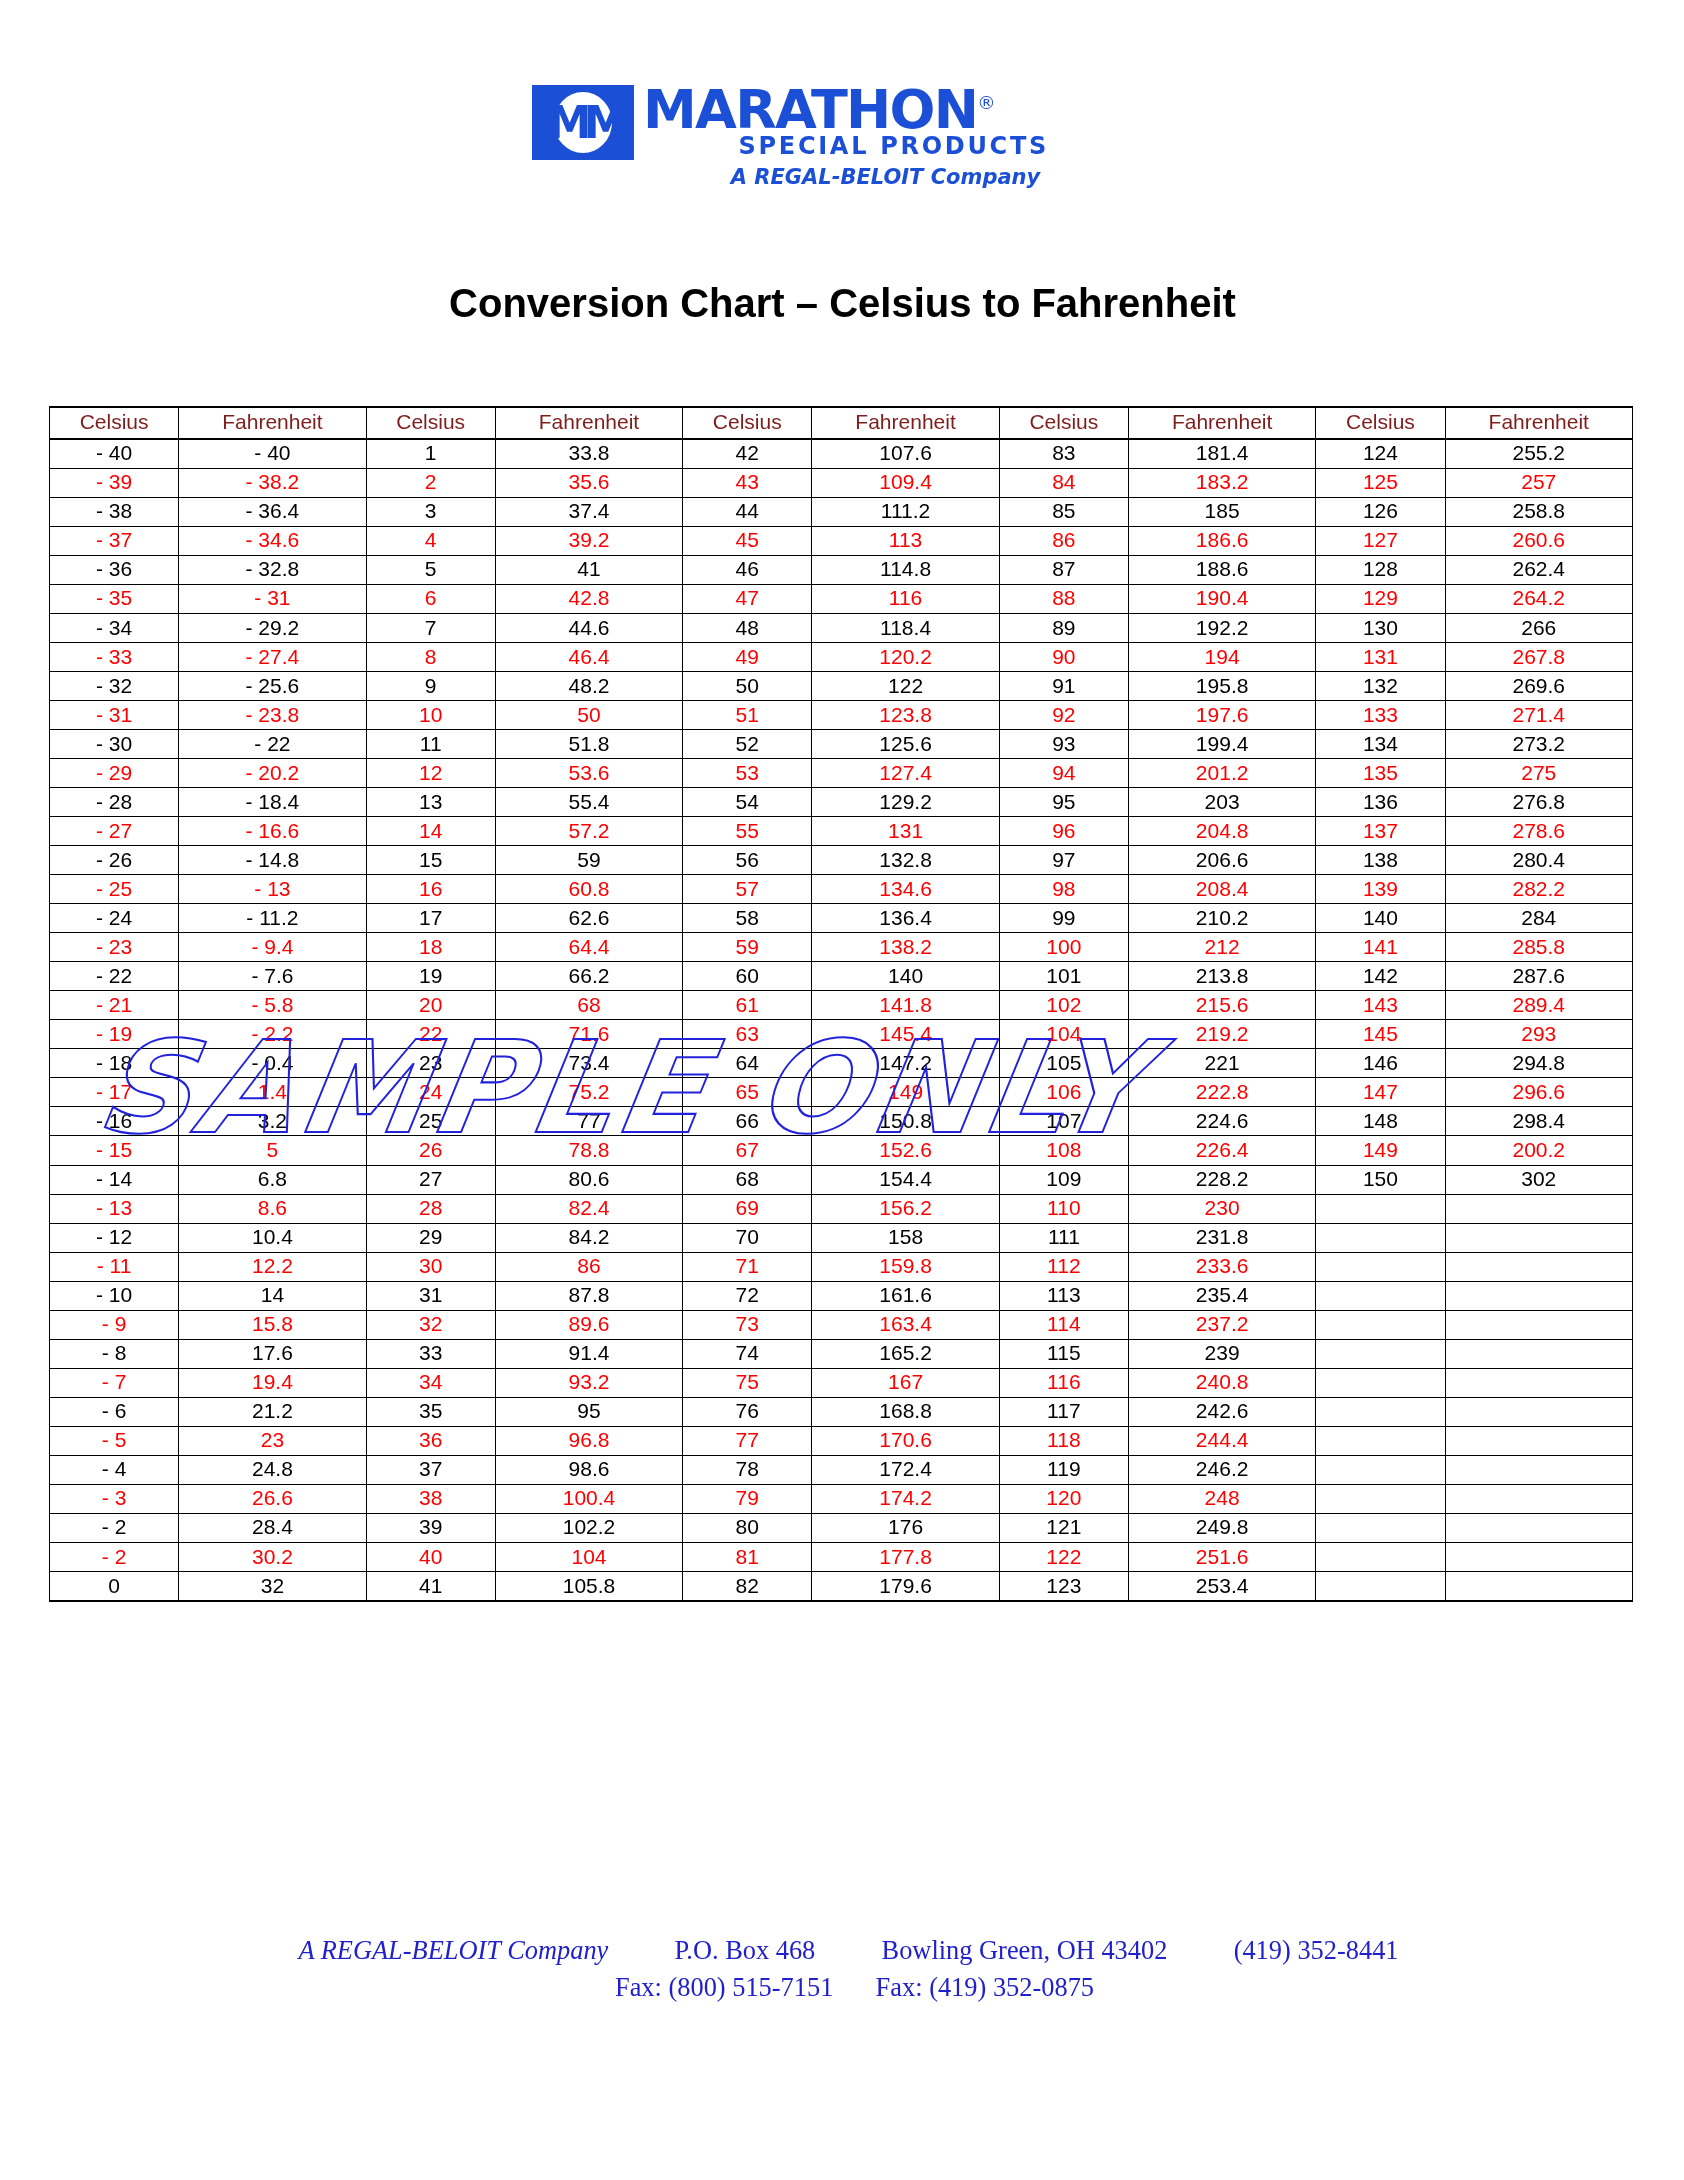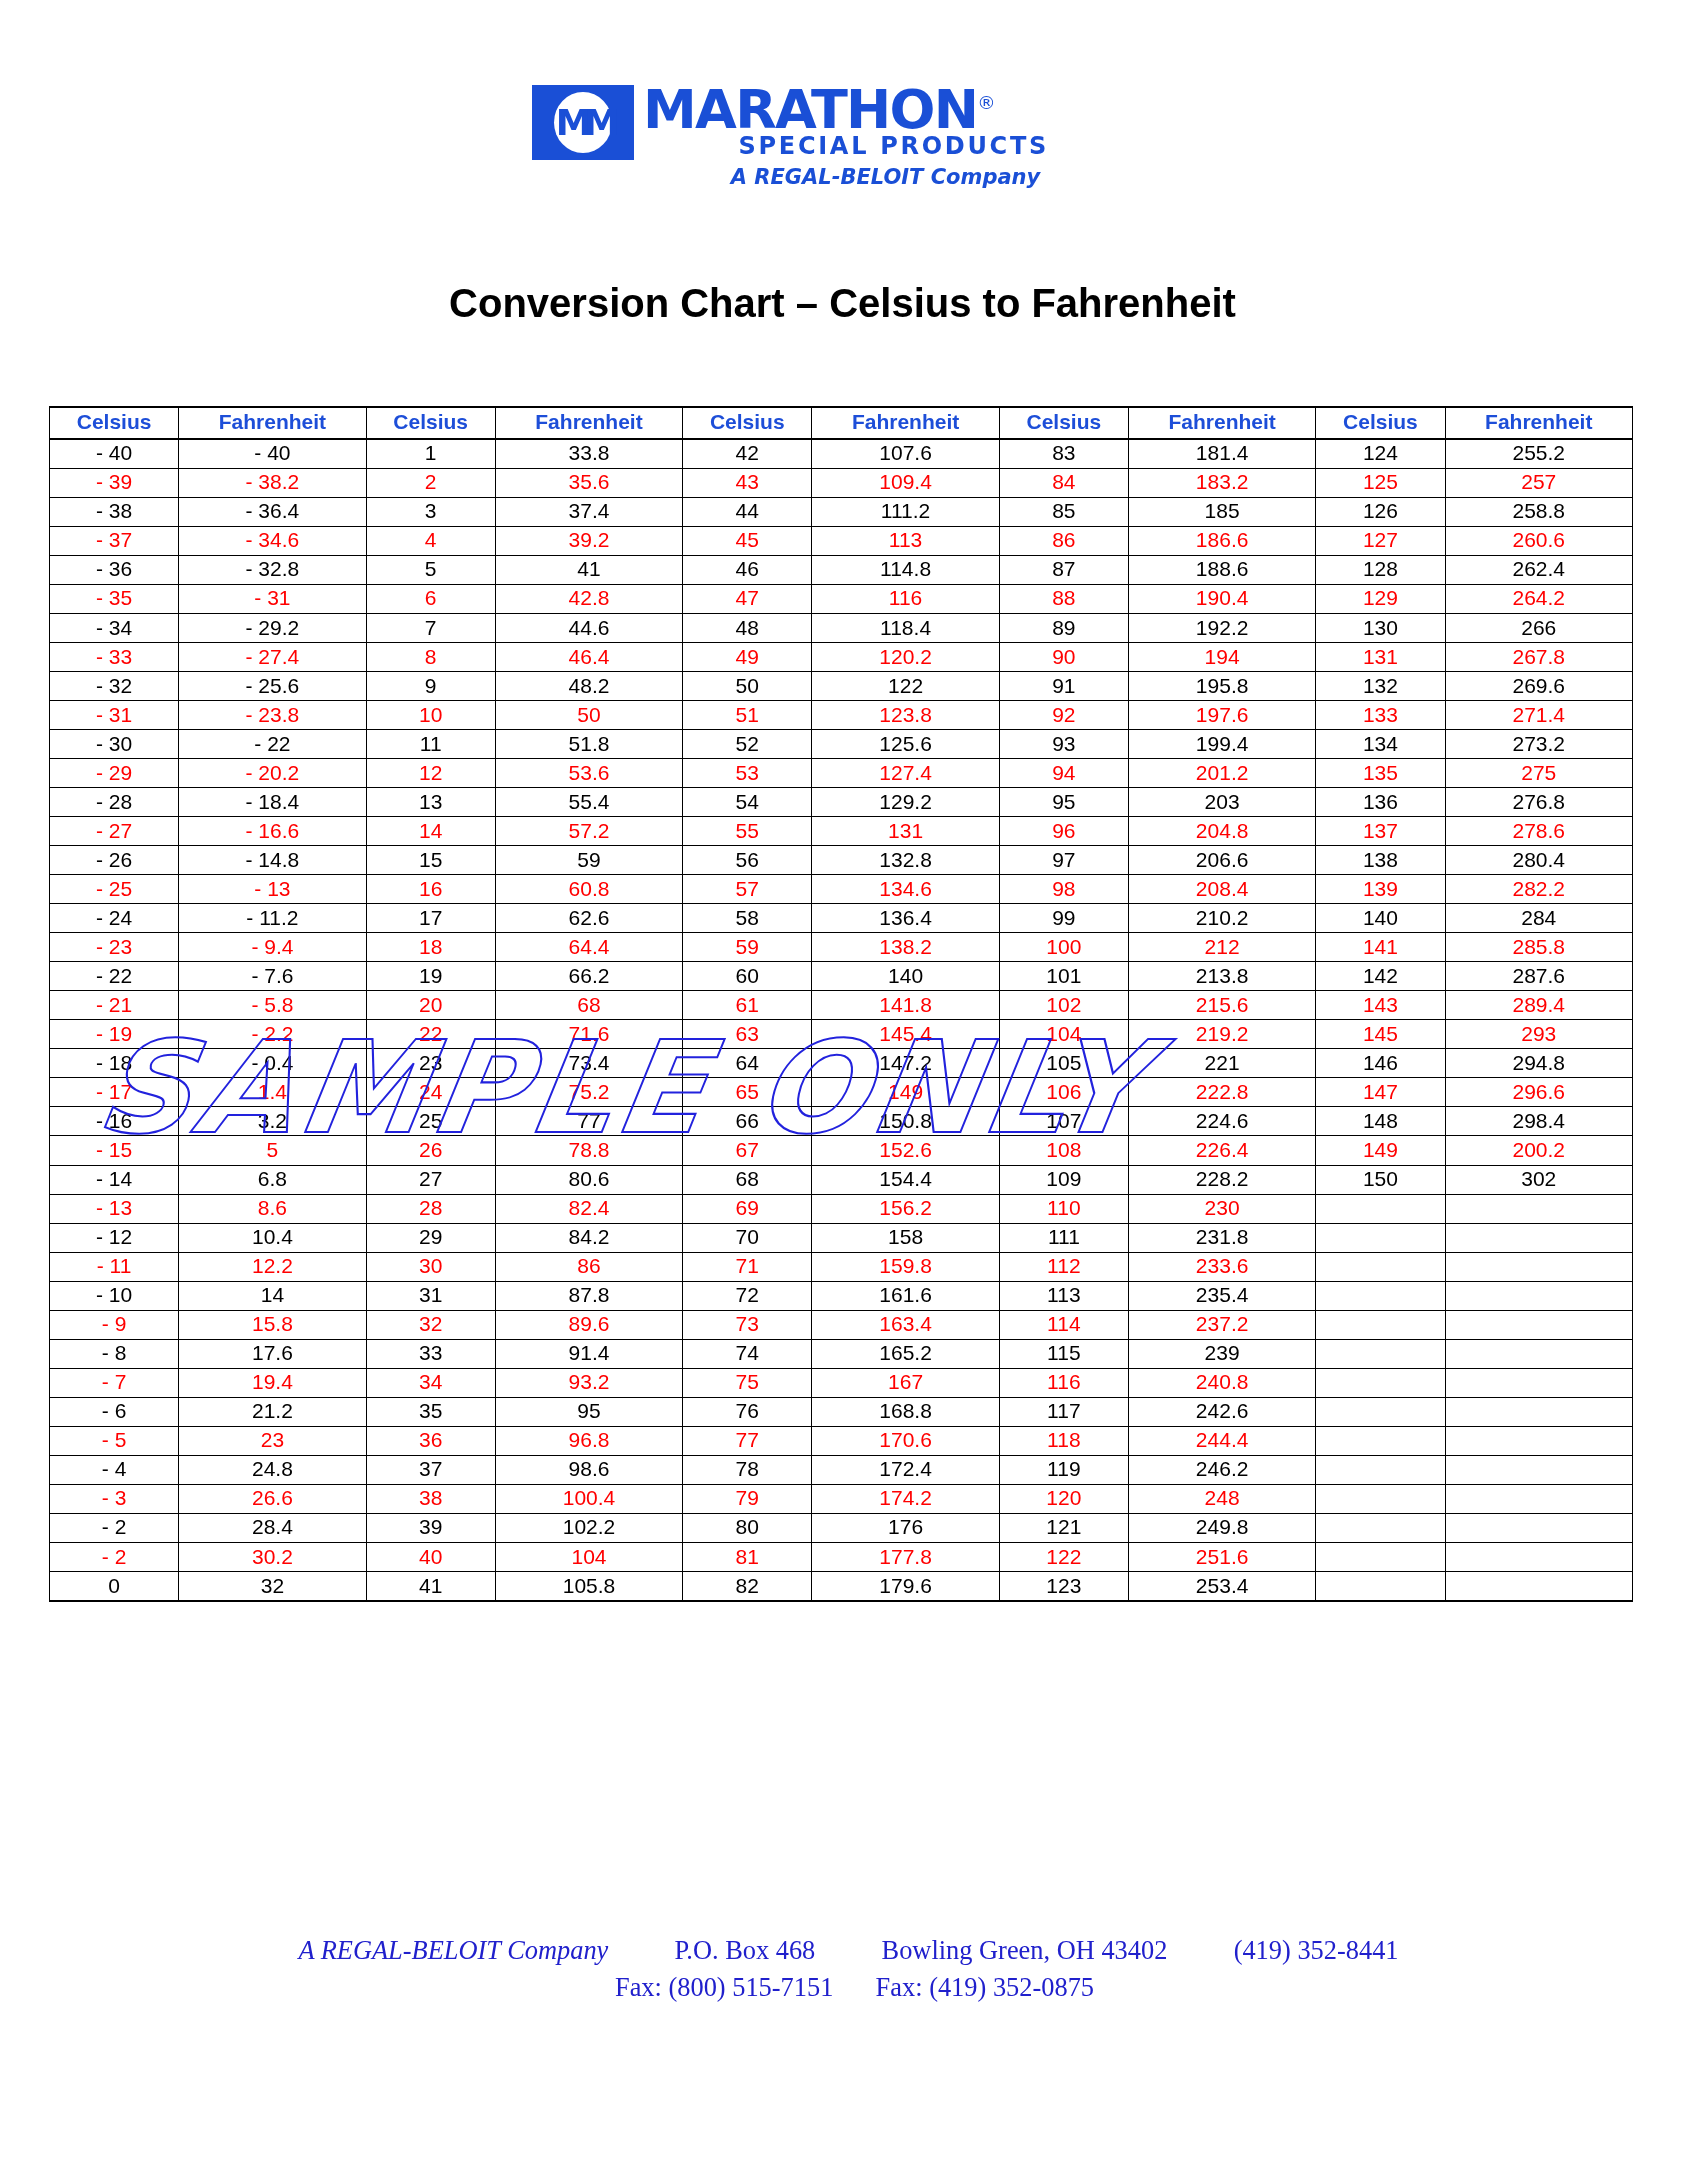--- a/index.html
+++ b/index.html
@@ -38,21 +38,21 @@
     background:#ffffff;
     border-radius:50%;
   }
   .logo-mark .mm{
     position:absolute;
     left:0; top:0; width:102px; height:75px;
     display:flex; align-items:center; justify-content:center;
     color:#1a4fd6;
     font-family:"DejaVu Sans", sans-serif;
     font-weight:bold;
-    font-size:36px;
+    font-size:44px;
     letter-spacing:-7.7px;
     padding-left:1.7px;
     box-sizing:border-box;
   }
   .logo-words{
     flex:1; display:flex; flex-direction:column; justify-content:space-between;
     padding-left:8.5px;
   }
   .logo-marathon{
     font-family:"DejaVu Sans", sans-serif;
@@ -116,22 +116,22 @@
   table.conv{
     border-collapse:collapse;
     width:1584px;
     table-layout:fixed;
     font-family:"Liberation Sans", sans-serif;
   }
   table.conv col.c-cel{width:129px;}
   table.conv col.c-fah{width:187px;}
   table.conv th{
     font-size:21px;
-    font-weight:bold;
-    color:#1d4ed8;
+    font-weight:normal;
+    color:#7f1d1d;
     padding:3.4px 0 4.3px 0;
     border-left:1.7px solid #000;
     border-right:1.7px solid #000;
     border-top:2.6px solid #000;
     border-bottom:2.6px solid #000;
     line-height:1.05;
   }
   table.conv td{
     font-size:21px;
     text-align:center;

